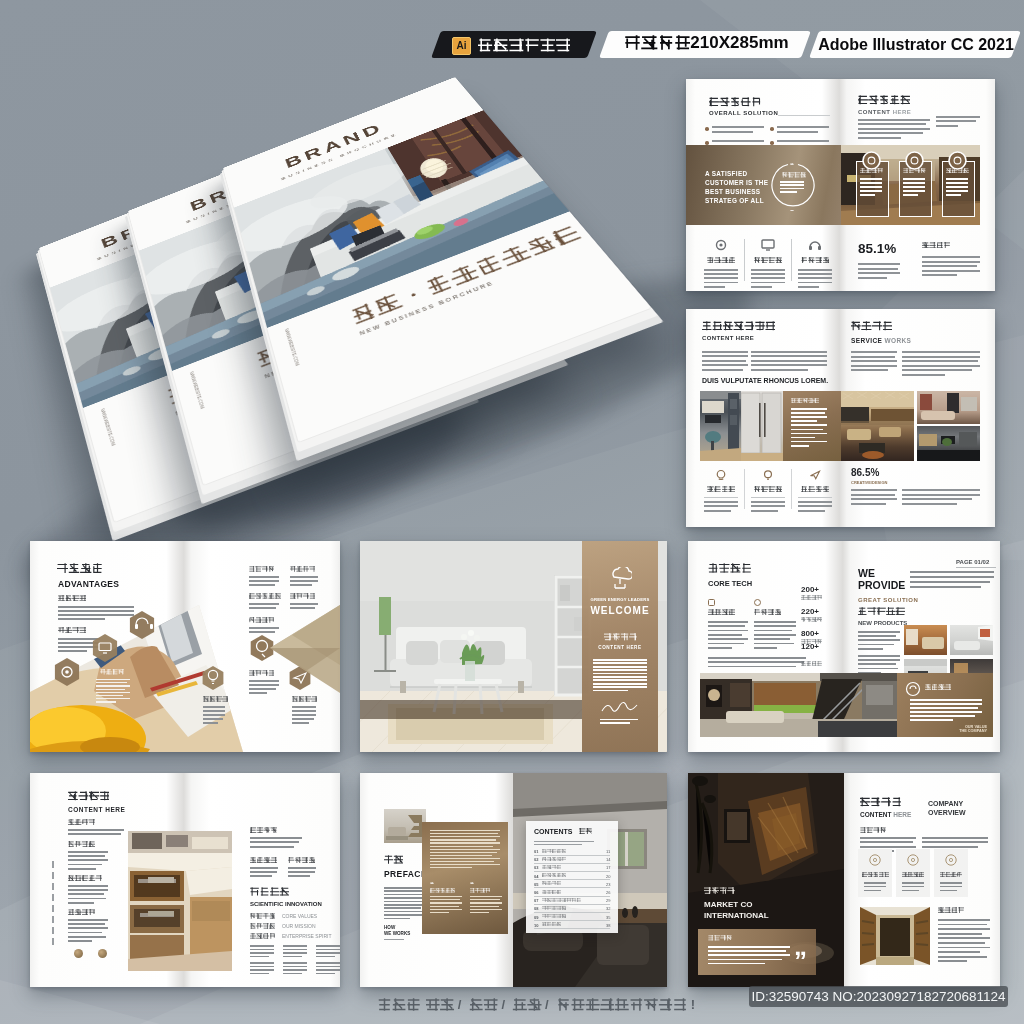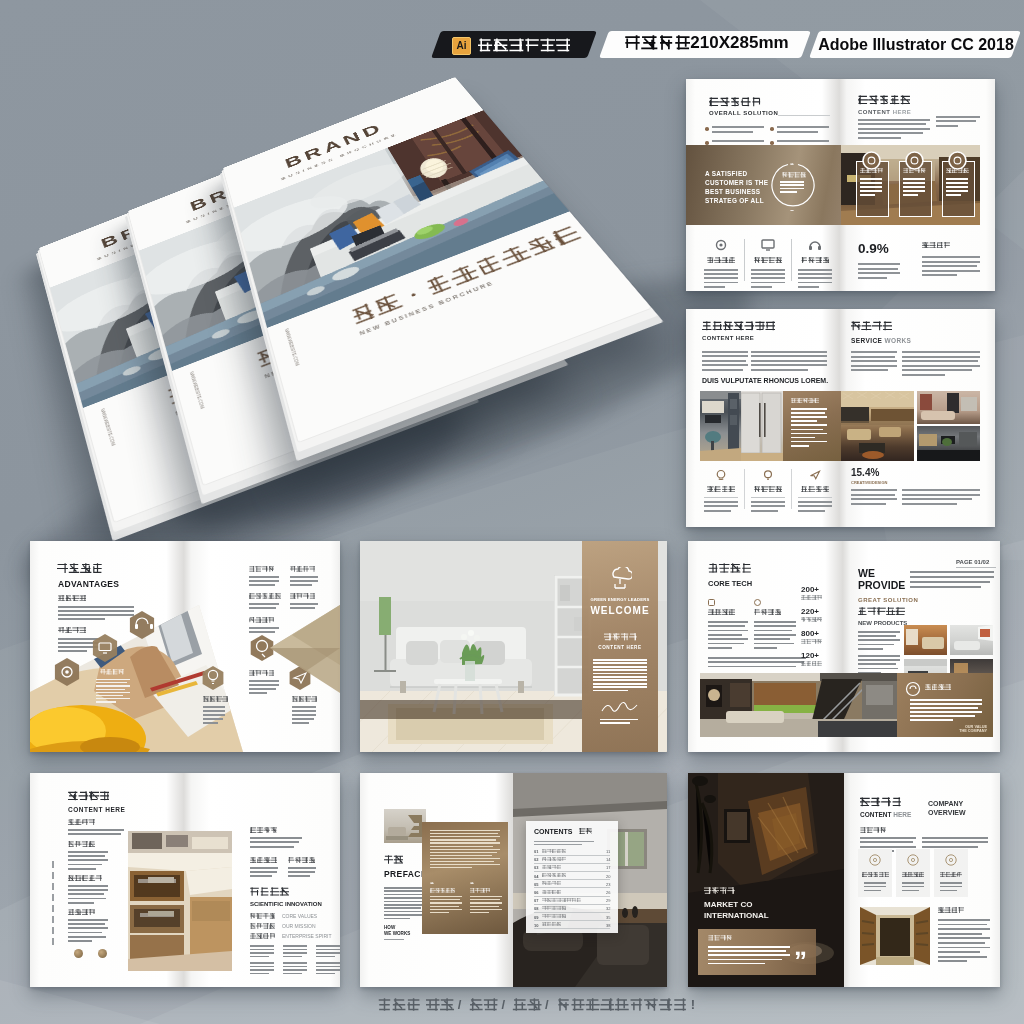--- a/index.html
+++ b/index.html
@@ -29,21 +29,21 @@
         <path d="M78.8 2.0L92.0 2.0M79.1 7.3L91.7 7.3M80.4 12.5L90.4 12.5M89.2 1.2L89.2 12.8" stroke="#ffffff" stroke-width="1.60" fill="none" stroke-linecap="square"></path>
       </svg></div>
 <div class="abs" style="left:604px;top:31px;width:202px;height:27px;background:#fdfdfd;transform:skewX(-20deg);border-radius:3px"></div>
 <div class="abs" style="left:622px;top:35px;width:170px;font:bold 17px 'Liberation Sans';color:#0b0b0e;letter-spacing:0px;text-align:center"><svg style="display:inline-block;vertical-align:top;" width="65" height="15" viewBox="0 0 65 15">
         <path d="M1.1 2.2L13.9 2.2M1.2 7.8L13.8 7.8M11.6 1.2L11.6 13.8M2.2 4.4L2.2 12.2" stroke="#0b0b0e" stroke-width="1.72" fill="none" stroke-linecap="square"></path>
         <path d="M17.9 2.2L30.7 2.2M19.1 7.8L29.5 7.8M17.1 13.4L31.5 13.4M28.4 1.2L28.4 13.8M27.1 5.6L27.1 13.4M19.9 4.1L27.1 11.6" stroke="#0b0b0e" stroke-width="1.72" fill="none" stroke-linecap="square"></path>
         <path d="M35.9 2.2L46.3 2.2M35.9 7.8L46.3 7.8M37.0 1.2L37.0 13.8M43.9 5.6L43.9 13.4M36.7 4.1L43.9 11.6" stroke="#0b0b0e" stroke-width="1.72" fill="none" stroke-linecap="square"></path>
         <path d="M52.1 2.2L63.7 2.2M51.1 7.8L64.7 7.8M52.6 13.4L63.2 13.4M53.8 1.2L53.8 13.8M60.7 3.1L60.7 10.9" stroke="#0b0b0e" stroke-width="1.72" fill="none" stroke-linecap="square"></path>
       </svg><span style="vertical-align:top;line-height:16px">210X285mm</span></div>
 <div class="abs" style="left:814px;top:31px;width:202px;height:27px;background:#fdfdfd;transform:skewX(-20deg);border-radius:3px"></div>
-<div class="abs" style="left:816px;top:36px;width:200px;font:bold 16px 'Liberation Sans';color:#0b0b0e;text-align:center">Adobe Illustrator CC 2018</div>
+<div class="abs" style="left:816px;top:36px;width:200px;font:bold 16px 'Liberation Sans';color:#0b0b0e;text-align:center">Adobe Illustrator CC 2021</div>
 <svg class="abs" style="left:0;top:0;filter:blur(10px)" width="780" height="640">
       <ellipse cx="460" cy="400" rx="310" ry="66" fill="rgba(45,55,66,0.30)" transform="rotate(-20 460 400)"></ellipse>
       <ellipse cx="240" cy="500" rx="230" ry="56" fill="rgba(45,55,66,0.24)" transform="rotate(-20 240 500)"></ellipse>
     </svg>
 <div class="abs" style="left:0;top:0;width:330px;height:452px;transform:matrix3d(0.695767,-0.279965,0.000000,-0.000027,0.081544,0.216167,0.000000,-0.000747,0.000000,0.000000,1.000000,0.000000,39.000000,248.000000,0.000000,1.000000);transform-origin:0 0">
       <div class="abs" style="left:-6px;top:10px;width:336px;height:460px;background:#e4e5e5;border-radius:2px;box-shadow:-16px 28px 36px rgba(40,48,58,0.45)"></div>
       <div class="abs" style="left:-3px;top:5px;width:333px;height:457px;background:#f4f4f3;border-radius:2px"></div>
       <div class="abs" style="left:0;top:0;width:330px;height:452px;border-radius:2px;overflow:hidden;box-shadow:0 0 0 0.5px rgba(0,0,0,0.08)">
         <div class="abs" style="left:0;top:0;width:330px;height:452px;background:#fbfbfa;border-radius:2px"></div>
         <div class="abs" style="left:-14px;top:28px;width:320px;text-align:center;font:bold 30px 'Liberation Sans';letter-spacing:5px;color:#564639">BRAND</div>
@@ -432,21 +432,21 @@
           <path d="M15.0 0.9L20.6 0.9M15.1 3.4L20.5 3.4M15.5 5.8L20.1 5.8M19.6 0.5L19.6 6.0M19.0 1.4L19.0 4.7" stroke="#303338" stroke-width="0.74" fill="none" stroke-linecap="square"></path>
           <path d="M23.1 0.9L27.1 0.9M22.6 3.4L27.6 3.4M22.5 5.8L27.7 5.8M25.1 0.5L25.1 6.0M27.3 2.4L27.3 5.8M24.0 1.8L27.4 5.0" stroke="#303338" stroke-width="0.74" fill="none" stroke-linecap="square"></path>
         </svg></div>
       <div class="abs" style="left:112.0px;top:190.0px;width:34.0px;height:1.9px;background:#8f9397"></div>
       <div class="abs" style="left:112.0px;top:194.2px;width:34.0px;height:1.9px;background:#8f9397"></div>
       <div class="abs" style="left:112.0px;top:198.4px;width:34.0px;height:1.9px;background:#8f9397"></div>
       <div class="abs" style="left:112.0px;top:202.6px;width:34.0px;height:1.9px;background:#8f9397"></div>
       <div class="abs" style="left:112.0px;top:206.8px;width:21.1px;height:1.9px;background:#8f9397"></div>
       <div class="abs" style="left:58px;top:160px;width:1px;height:42px;background:#c9ccce"></div>
       <div class="abs" style="left:105px;top:160px;width:1px;height:42px;background:#c9ccce"></div>
-      <div class="abs" style="left:172px;top:162px;font:bold 13.5px 'Liberation Sans';color:#1c1e22">0.9%</div>
+      <div class="abs" style="left:172px;top:162px;font:bold 13.5px 'Liberation Sans';color:#1c1e22">85.1%</div>
       <div class="abs" style="left:236px;top:163px"><svg style="display:inline-block;vertical-align:top;" width="28" height="6" viewBox="0 0 28 6">
           <path d="M0.7 0.9L5.8 0.9M0.1 3.4L6.4 3.4M0.1 5.8L6.4 5.8M3.2 0.5L3.2 6.0M4.5 1.9L4.5 5.3M1.4 1.8L4.5 5.0" stroke="#303338" stroke-width="0.74" fill="none" stroke-linecap="square"></path>
           <path d="M8.3 0.9L12.8 0.9M7.8 3.4L13.2 3.4M7.7 5.8L13.4 5.8M12.3 0.5L12.3 6.0" stroke="#303338" stroke-width="0.74" fill="none" stroke-linecap="square"></path>
           <path d="M15.6 0.9L20.0 0.9M15.6 3.4L20.0 3.4M15.2 5.8L20.4 5.8M19.6 0.5L19.6 6.0M15.5 1.9L15.5 5.3" stroke="#303338" stroke-width="0.74" fill="none" stroke-linecap="square"></path>
           <path d="M22.3 0.9L27.9 0.9M22.9 3.4L27.3 3.4M23.3 0.5L23.3 6.0" stroke="#303338" stroke-width="0.74" fill="none" stroke-linecap="square"></path>
         </svg></div>
       <div class="abs" style="left:172.0px;top:184.0px;width:42.0px;height:2px;background:#8f9397"></div>
       <div class="abs" style="left:172.0px;top:188.6px;width:39.9px;height:2px;background:#8f9397"></div>
       <div class="abs" style="left:172.0px;top:193.2px;width:42.0px;height:2px;background:#8f9397"></div>
       <div class="abs" style="left:172.0px;top:197.8px;width:29.4px;height:2px;background:#8f9397"></div>
@@ -594,21 +594,21 @@
           <rect x="44" y="6" width="16" height="14" fill="#c3beb4"></rect>
           <rect x="4" y="20" width="34" height="9" rx="3" fill="#d6c3ae"></rect>
         </svg></div>
       <div class="abs" style="left:231px;top:117px;width:63px;height:35px;background:linear-gradient(180deg,#54575a 0%,#74777a 30%,#46484a 70%,#323436 100%)"><svg width="63" height="35">
           <rect x="2" y="8" width="18" height="12" fill="#b39a6e"></rect>
           <rect x="24" y="10" width="14" height="8" fill="#1c1e1f"></rect>
           <ellipse cx="30" cy="16" rx="5" ry="4" fill="#4e6e3a"></ellipse>
           <rect x="0" y="24" width="63" height="11" fill="#17181a"></rect>
           <rect x="42" y="6" width="18" height="14" fill="#555859"></rect>
         </svg></div>
-      <div class="abs" style="left:165px;top:158px;font:bold 10px 'Liberation Sans';color:#26282c">15.4%</div>
+      <div class="abs" style="left:165px;top:158px;font:bold 10px 'Liberation Sans';color:#26282c">86.5%</div>
       <div class="abs" style="left:165px;top:171px;font:bold 4px 'Liberation Sans';color:#8a6f52">CREATIVE/DESIGN</div>
       <div class="abs" style="left:165.0px;top:180.0px;width:46.0px;height:2px;background:#8f9397"></div>
       <div class="abs" style="left:165.0px;top:184.6px;width:43.7px;height:2px;background:#8f9397"></div>
       <div class="abs" style="left:165.0px;top:189.2px;width:46.0px;height:2px;background:#8f9397"></div>
       <div class="abs" style="left:165.0px;top:193.8px;width:34.5px;height:2px;background:#8f9397"></div>
       <div class="abs" style="left:216.0px;top:180.0px;width:78.0px;height:2px;background:#8f9397"></div>
       <div class="abs" style="left:216.0px;top:184.6px;width:78.0px;height:2px;background:#8f9397"></div>
       <div class="abs" style="left:216.0px;top:189.2px;width:70.2px;height:2px;background:#8f9397"></div>
       <div class="abs" style="left:216.0px;top:193.8px;width:54.6px;height:2px;background:#8f9397"></div>
     </div>
@@ -910,21 +910,21 @@
           <path d="M11.3 0.7L15.0 0.7M11.0 2.5L15.3 2.5M10.9 4.3L15.5 4.3M14.5 0.4L14.5 4.4M14.1 1.4L14.1 3.9M11.8 1.3L14.1 3.7" stroke="#6b6f73" stroke-width="0.55" fill="none" stroke-linecap="square"></path>
           <path d="M16.9 0.7L20.2 0.7M16.5 2.5L20.5 2.5M19.8 0.4L19.8 4.4M16.8 1.0L16.8 3.5M17.4 1.3L19.8 3.7" stroke="#6b6f73" stroke-width="0.55" fill="none" stroke-linecap="square"></path>
         </svg></div>
       <div class="abs" style="left:113px;top:88px;font:bold 8px 'Liberation Sans';color:#26282c">800+</div>
       <div class="abs" style="left:113px;top:98px"><svg style="display:inline-block;vertical-align:top;" width="21" height="5" viewBox="0 0 21 5">
           <path d="M0.7 0.7L4.0 0.7M0.7 2.5L4.0 2.5M0.7 4.3L4.1 4.3M3.7 0.4L3.7 4.4" stroke="#6b6f73" stroke-width="0.55" fill="none" stroke-linecap="square"></path>
           <path d="M5.5 0.7L10.0 0.7M6.1 2.5L9.4 2.5M6.1 4.3L9.5 4.3M6.5 0.4L6.5 4.4" stroke="#6b6f73" stroke-width="0.55" fill="none" stroke-linecap="square"></path>
           <path d="M11.3 0.7L15.0 0.7M11.2 2.5L15.2 2.5M14.5 0.4L14.5 4.4M14.8 1.4L14.8 3.9" stroke="#6b6f73" stroke-width="0.55" fill="none" stroke-linecap="square"></path>
           <path d="M16.9 0.7L20.2 0.7M16.7 2.5L20.4 2.5M17.2 0.4L17.2 4.4M19.4 1.4L19.4 3.9M17.1 1.3L19.4 3.7" stroke="#6b6f73" stroke-width="0.55" fill="none" stroke-linecap="square"></path>
         </svg></div>
-      <div class="abs" style="left:113px;top:110px;font:bold 8px 'Liberation Sans';color:#26282c">120+</div>
+      <div class="abs" style="left:113px;top:101px;font:bold 8px 'Liberation Sans';color:#26282c">120+</div>
       <div class="abs" style="left:113px;top:120px"><svg style="display:inline-block;vertical-align:top;" width="21" height="5" viewBox="0 0 21 5">
           <path d="M0.9 0.7L3.8 0.7M0.7 2.5L4.0 2.5M0.3 4.3L4.5 4.3M2.4 0.4L2.4 4.4M1.5 1.8L1.5 4.3" stroke="#6b6f73" stroke-width="0.55" fill="none" stroke-linecap="square"></path>
           <path d="M6.1 0.7L9.4 0.7M6.1 2.5L9.4 2.5M6.3 4.3L9.3 4.3M7.8 0.4L7.8 4.4M6.9 1.8L6.9 4.3" stroke="#6b6f73" stroke-width="0.55" fill="none" stroke-linecap="square"></path>
           <path d="M11.5 0.7L14.8 0.7M11.5 2.5L14.8 2.5M11.3 4.3L15.1 4.3M14.5 0.4L14.5 4.4M11.5 1.4L11.5 3.9" stroke="#6b6f73" stroke-width="0.55" fill="none" stroke-linecap="square"></path>
           <path d="M17.1 0.7L20.0 0.7M16.7 2.5L20.4 2.5M16.8 4.3L20.2 4.3M17.2 0.4L17.2 4.4" stroke="#6b6f73" stroke-width="0.55" fill="none" stroke-linecap="square"></path>
         </svg></div>
       <div class="abs" style="left:268px;top:18px;font:bold 6px 'Liberation Sans';color:#4a4e52">PAGE 01/02</div>
       <div class="abs" style="left:268px;top:26px;width:40px;height:1.4px;background:#b9bcbe"></div>
       <div class="abs" style="left:170px;top:26px;font:bold 10.5px 'Liberation Sans';line-height:12px;color:#17191d">WE<br>PROVIDE</div>
       <div class="abs" style="left:170px;top:56px;font:bold 6px 'Liberation Sans';letter-spacing:0.5px;color:#8a6f52">GREAT SOLUTION</div>
@@ -1521,12 +1521,13 @@
         <path d="M147.1 1.9L157.1 1.9M146.2 6.8L158.0 6.8M147.5 11.6L156.7 11.6M148.6 1.1L148.6 11.9M154.5 2.7L154.5 9.5" stroke="#585f66" stroke-width="1.49" fill="none" stroke-linecap="square"></path>
         <path d="M161.6 1.9L171.7 1.9M160.3 6.8L173.0 6.8M161.0 11.6L172.3 11.6M166.7 1.1L166.7 11.9M164.2 3.8L164.2 10.6" stroke="#585f66" stroke-width="1.49" fill="none" stroke-linecap="square"></path>
         <path d="M176.8 1.9L185.7 1.9M175.3 6.8L187.1 6.8M175.0 11.6L187.4 11.6M184.7 1.1L184.7 11.9M183.7 3.8L183.7 10.6" stroke="#585f66" stroke-width="1.49" fill="none" stroke-linecap="square"></path>
         <path d="M191.3 1.9L200.2 1.9M189.9 6.8L201.7 6.8M189.6 11.6L202.0 11.6M192.3 1.1L192.3 11.9M198.2 2.7L198.2 9.5" stroke="#585f66" stroke-width="1.49" fill="none" stroke-linecap="square"></path>
         <path d="M205.3 1.9L215.4 1.9M205.9 6.8L214.8 6.8M213.9 1.1L213.9 11.9M207.9 4.9L207.9 11.6" stroke="#585f66" stroke-width="1.49" fill="none" stroke-linecap="square"></path>
         <path d="M218.8 1.9L231.0 1.9M220.4 6.8L229.4 6.8M228.4 1.1L228.4 11.9M222.5 3.8L222.5 10.6M221.9 3.5L228.4 10.0" stroke="#585f66" stroke-width="1.49" fill="none" stroke-linecap="square"></path>
         <path d="M235.0 1.9L243.9 1.9M233.6 6.8L245.4 6.8M234.9 11.6L244.1 11.6M243.0 1.1L243.0 11.9M241.9 2.7L241.9 9.5" stroke="#585f66" stroke-width="1.49" fill="none" stroke-linecap="square"></path>
         <path d="M249.0 1.9L259.0 1.9M249.1 6.8L259.0 6.8M248.9 11.6L259.2 11.6M257.5 1.1L257.5 11.9" stroke="#585f66" stroke-width="1.49" fill="none" stroke-linecap="square"></path>
         <text x="264.7" y="11.0" font-family="Liberation Sans" font-weight="bold" font-size="13" fill="#585f66">!</text>
       </svg></div>
+<div class="abs" style="left:749px;top:986px;width:259px;height:21px;background:rgba(72,77,82,0.78);border-radius:3px;color:#f2f4f5;font:13.5px 'Liberation Sans';text-align:center;line-height:21px;white-space:nowrap">ID:32590743 NO:20230927182720681124</div>
 </div>
 </body></html>

